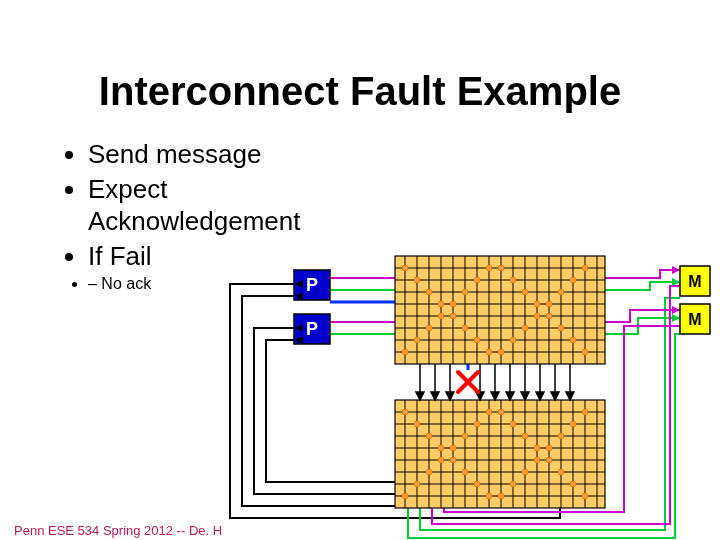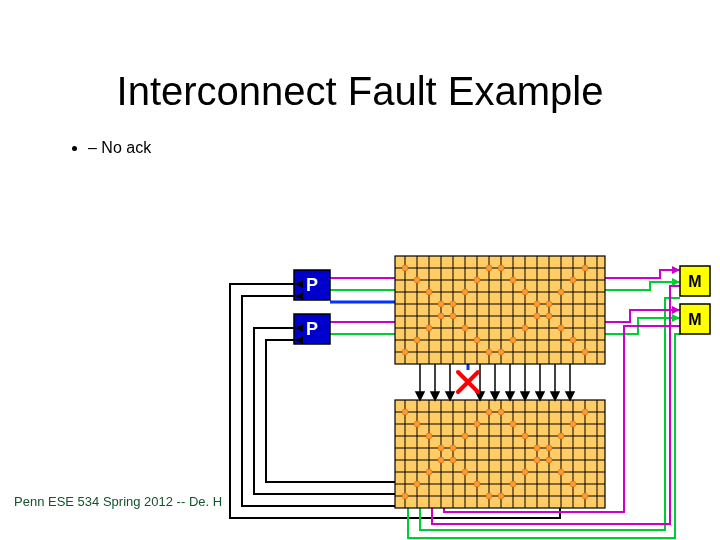--- a/index.html
+++ b/index.html
@@ -17,21 +17,21 @@
     width: 720px;
     height: 540px;
   }
   .title {
     position: absolute;
     top: 42px;
     left: 0;
     width: 720px;
     text-align: center;
     font-size: 40px;
-    font-weight: 400;
+    font-weight: 700;
   }
   .bullets {
     position: absolute;
     top: 138px;
     left: 60px;
     width: 320px;
     font-size: 26px;
     line-height: 1.25;
   }
   .bullets ul {
@@ -47,39 +47,44 @@
     margin: 6px 0 0 0;
     padding-left: 30px;
     font-size: 16px;
   }
   .sub li::before {
     content: "– ";
   }
   .footer {
     position: absolute;
     left: 14px;
-    bottom: 31px;
+    bottom: 2px;
     font-size: 13px;
-    color: #14532d;
+    color: #be185d;
   }
   .diagram {
     position: absolute;
     right: 0;
     bottom: 0;
     width: 500px;
     height: 300px;
   }
 </style>
 </head>
 <body>
 <div class="slide">
 
 <h1 class="title">Interconnect Fault Example</h1>
 
 <div class="bullets">
+  <ul>
+    <li>Send message</li>
+    <li>Expect Acknowledgement</li>
+    <li>If Fail</li>
+  </ul>
   <ul class="sub">
     <li>No ack</li>
   </ul>
 </div>
 
 <svg class="diagram" viewBox="0 0 500 300">
 
   <g fill="none" stroke-width="2">
 
     <path d="M 75 44 L 10 44 L 10 278 L 340 278 L 340 232" stroke="#000"></path>

